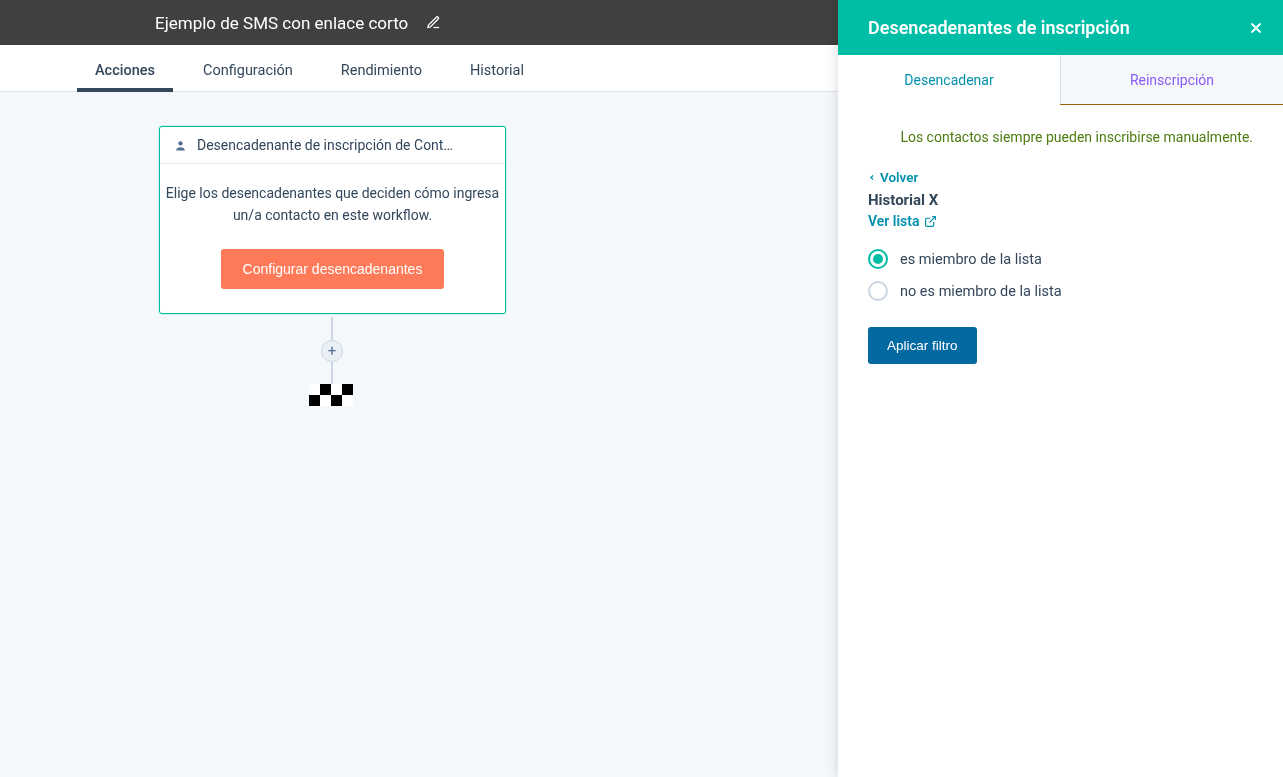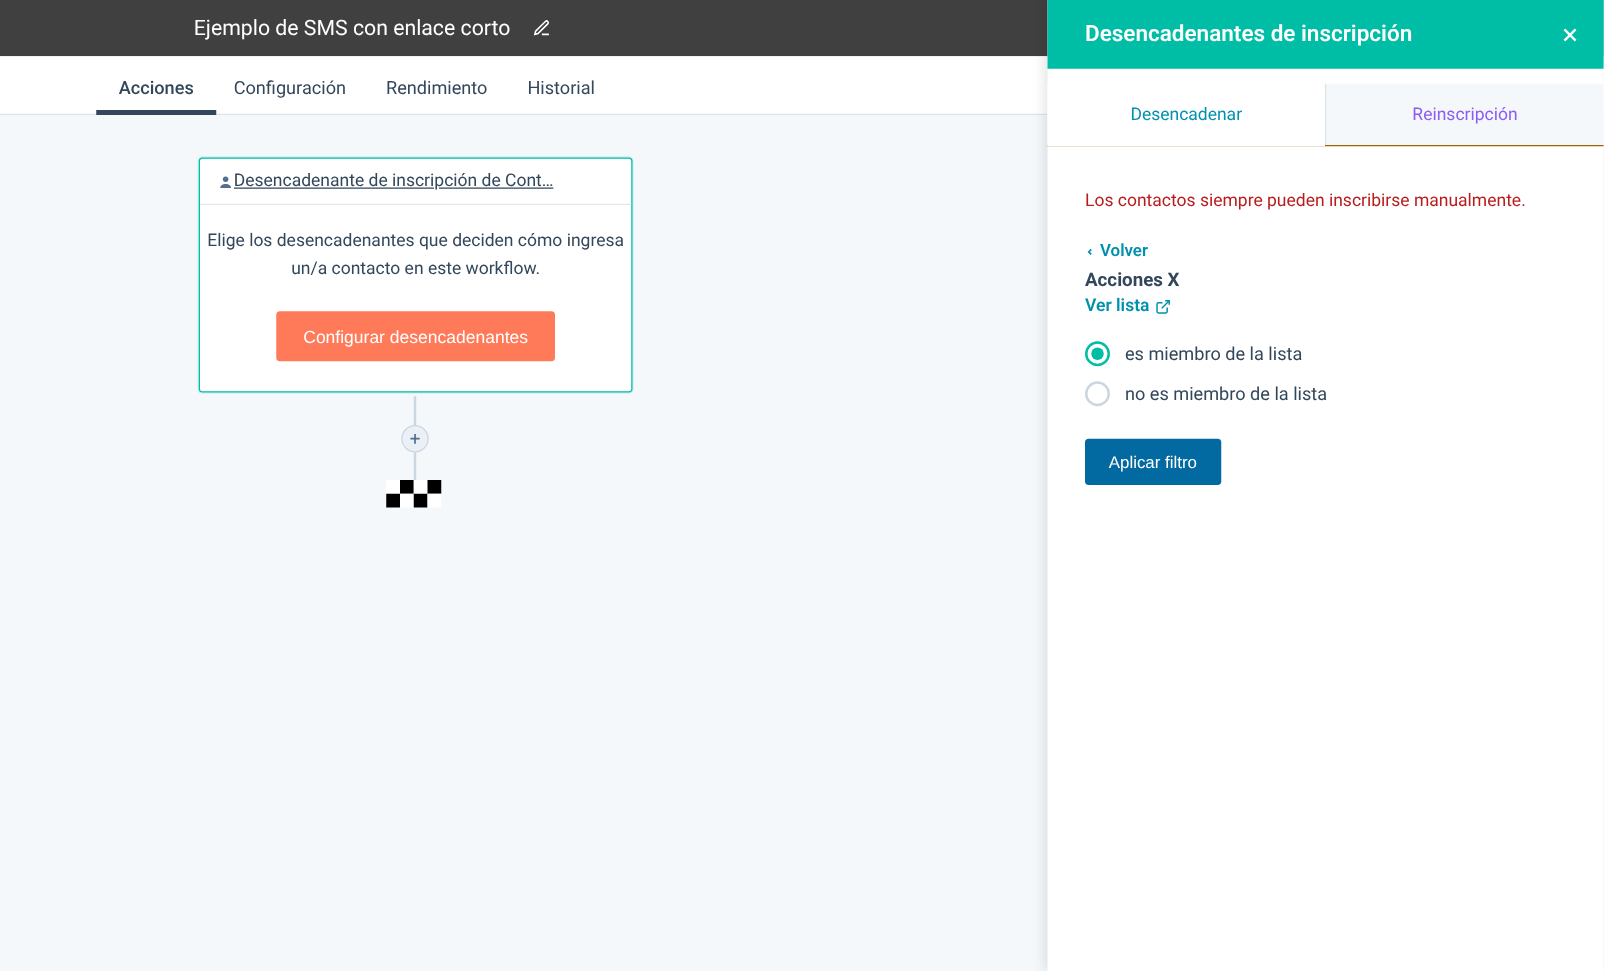--- a/index.html
+++ b/index.html
@@ -28,21 +28,21 @@
     margin-left: 18px;
     display: inline-flex;
   }
   .tab-strip {
     background: #fff;
     border-bottom: 1px solid #dfe3eb;
     height: 47px;
     display: flex;
     align-items: flex-end;
     padding-left: 95px;
-    gap: 32px;
+    gap: 48px;
   }
   .tab-item {
     padding-bottom: 12px;
     color: #33475b;
     font-size: 14.5px;
     cursor: pointer;
     position: relative;
   }
   .tab-item.active {
     color: #33475b;
@@ -68,29 +68,28 @@
     top: 34px;
     width: 347px;
     background: #fff;
     border: 1px solid #00bda5;
     border-radius: 3px;
     box-shadow: 0 0 0 1px rgba(0,189,165,.15);
   }
   .card-head {
     display: flex;
     align-items: center;
-    gap: 0;
+    gap: 10px;
     padding: 10px 14px;
     border-bottom: 1px solid #e5e9ef;
     font-size: 14px;
     color: #33475b;
     white-space: nowrap;
     overflow: hidden;
     text-overflow: ellipsis;
-    text-decoration: underline;
   }
   .card-head span {
     overflow: hidden;
     text-overflow: ellipsis;
   }
   .card-body {
     padding: 18px 4px 24px;
     text-align: center;
   }
   .card-text {
@@ -156,21 +155,20 @@
   .panel {
     position: absolute;
     top: 0;
     right: 0;
     width: 445px;
     height: 100%;
     background: #fff;
     box-shadow: -2px 0 10px rgba(0,0,0,.12);
     display: flex;
     flex-direction: column;
-    gap: 12px;
   }
   .panel-head {
     background: #00bda5;
     color: #fff;
     height: 55px;
     display: flex;
     align-items: center;
     justify-content: space-between;
     padding: 0 18px 0 30px;
   }
@@ -211,22 +209,23 @@
     background: #fff;
   }
   .p-tab:not(.active) {
     border-left: 1px solid #dfe3eb;
   }
   .panel-body {
     padding: 24px 30px;
     font-size: 14px;
   }
   .intro {
-    color: #b91c1c;
+    color: #4d7c0f;
     margin-bottom: 24px;
+    text-align: right;
   }
   .activate-row {
     display: flex;
     justify-content: space-between;
     align-items: center;
     margin-bottom: 24px;
   }
   .activate-label {
     font-weight: 600;
     color: #33475b;
@@ -372,21 +371,21 @@
     <div class="p-tab">Reinscripción</div>
   </div>
   <div class="panel-body">
     <div class="intro">Los contactos siempre pueden inscribirse manualmente.</div>
     <div class="back-link">
       <svg width="8" height="11" viewBox="0 0 24 24" fill="none" stroke="#0091ae" stroke-width="4">
           <path d="M15 18l-6-6 6-6"></path>
         </svg>
       <span>Volver</span>
     </div>
-    <div class="list-name">Acciones X</div>
+    <div class="list-name">Historial X</div>
     <div class="view-list">
       <span>Ver lista</span>
       <svg width="13" height="13" viewBox="0 0 24 24" fill="none" stroke="#0091ae" stroke-width="2.2">
           <path d="M15 3h6v6"></path>
           <path d="M10 14 21 3"></path>
           <path d="M18 13v6a2 2 0 0 1-2 2H5a2 2 0 0 1-2-2V8a2 2 0 0 1 2-2h6"></path>
         </svg>
     </div>
     <div class="radio-row">
       <span class="radio sel"></span>

